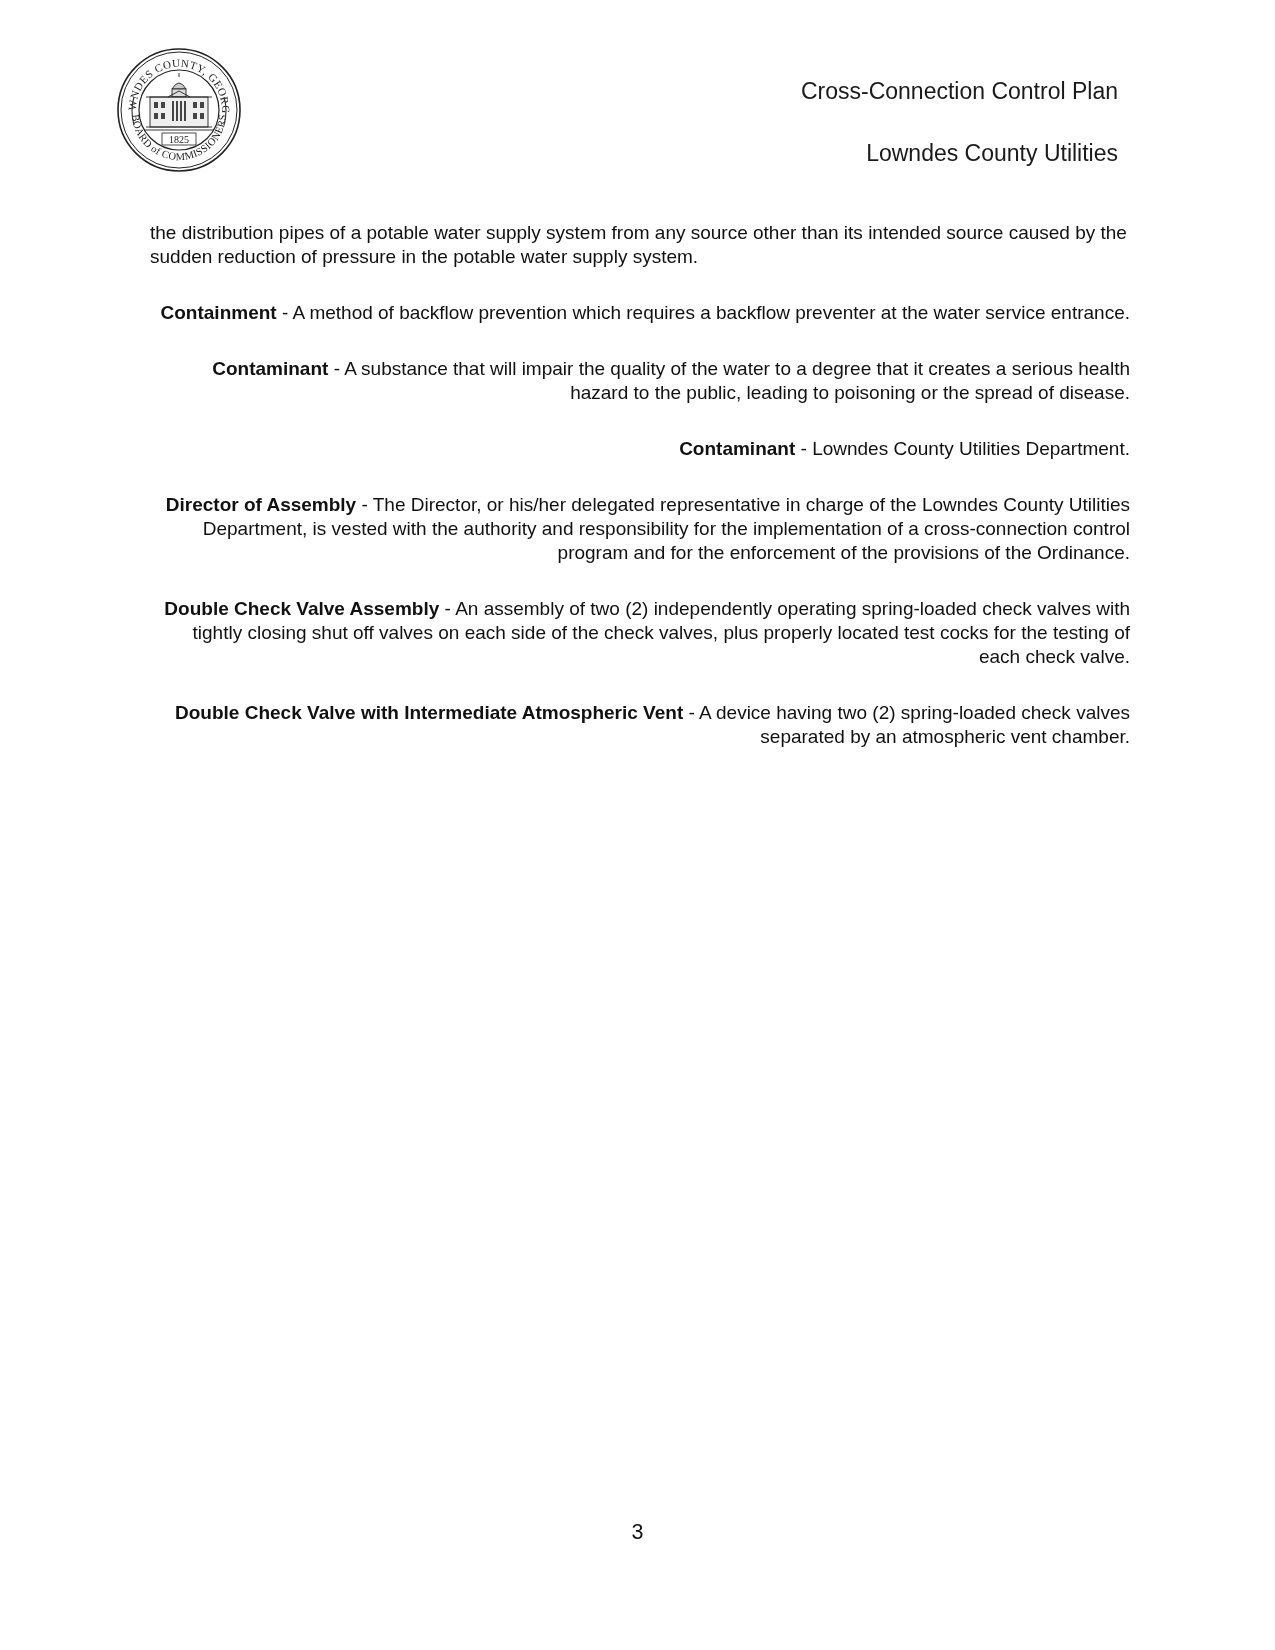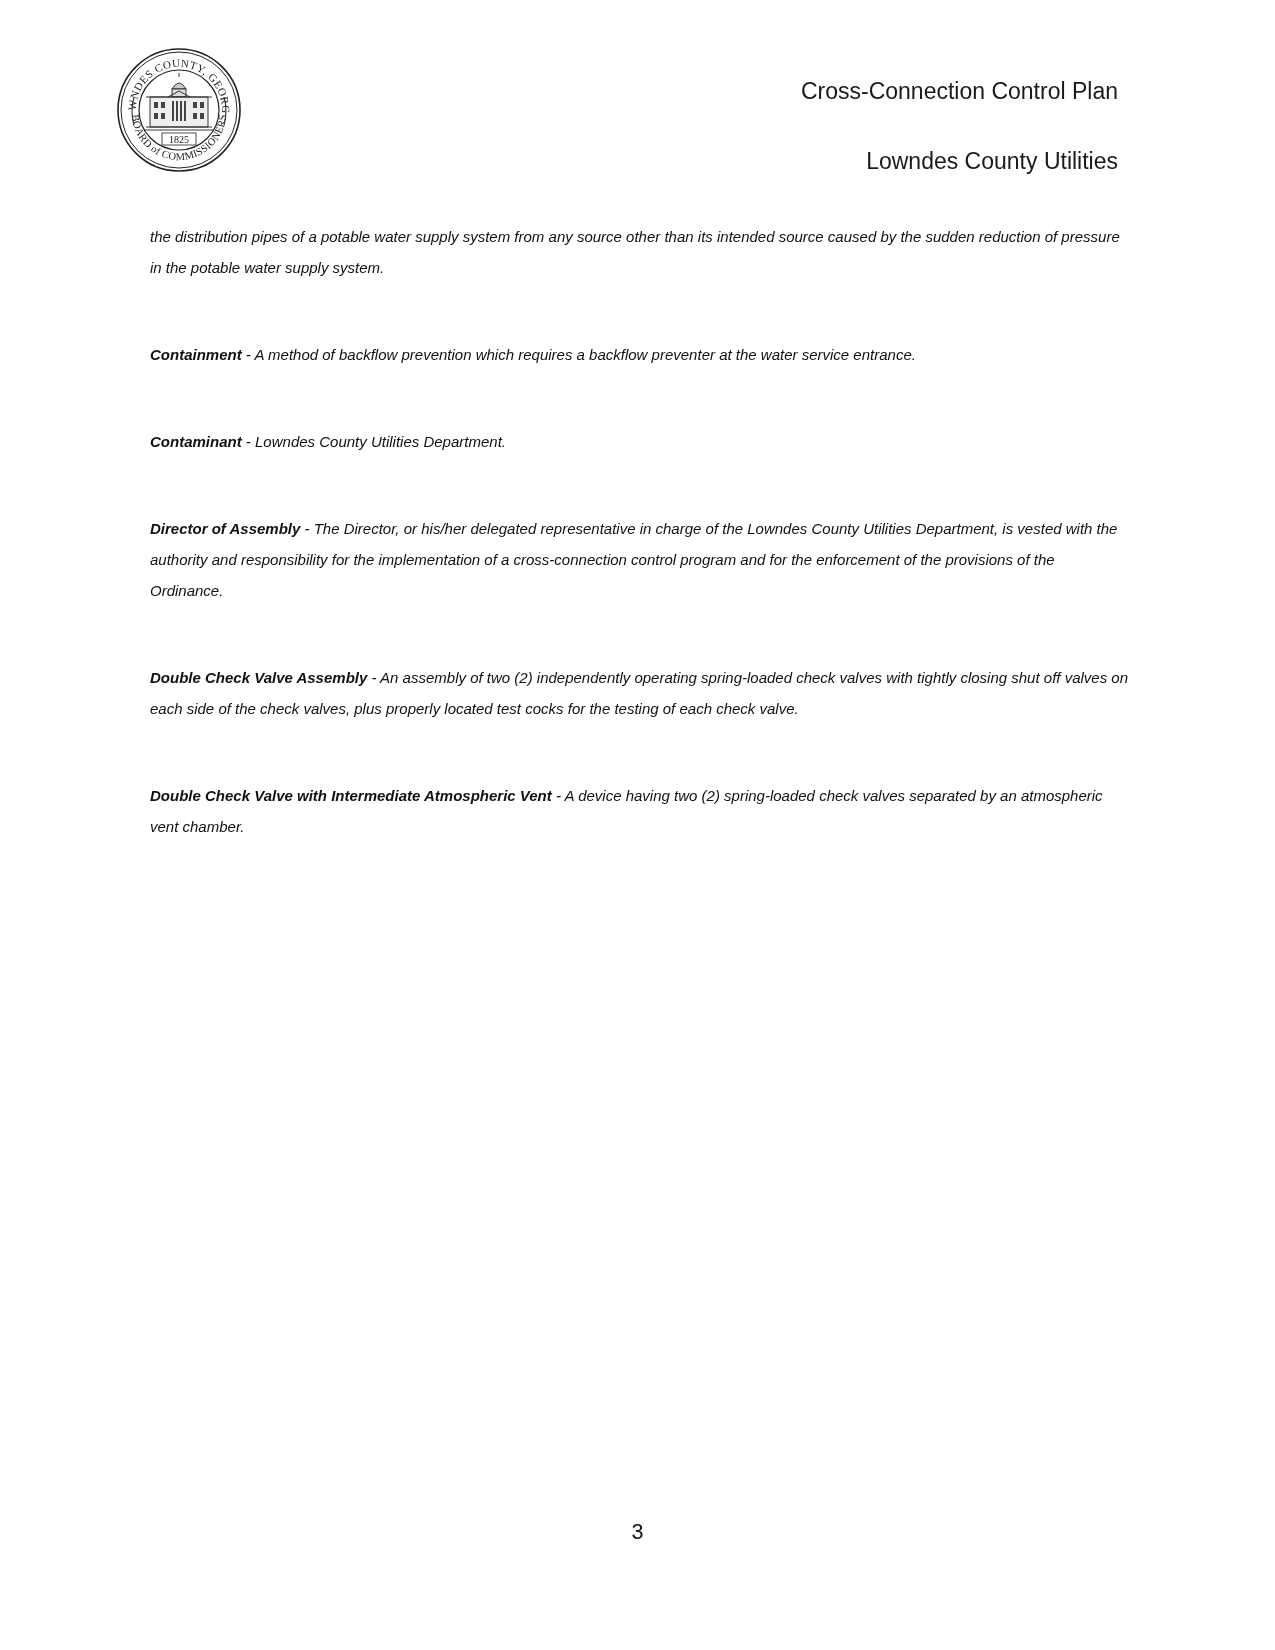--- a/index.html
+++ b/index.html
@@ -8,27 +8,27 @@
       font-family: "Liberation Sans", sans-serif; color: #111111;
     }
     .logo {
       position: absolute; left: 116px; top: 47px; width: 126px; height: 126px;
     }
     .header-line {
       position: absolute; right: 157px; font-size: 23px; line-height: 28px;
       color: #1a1a1a; white-space: nowrap;
     }
     #hdr1 { top: 77px; }
-    #hdr2 { top: 147px; }
+    #hdr2 { top: 139px; }
     .content {
       position: absolute; left: 150px; width: 980px; top: 221px;
-      font-size: 15px; line-height: 31px; font-style: italic;
+      font-size: 19px; line-height: 24px;
     }
     .para { margin: 0; }
-    .para + .para { margin-top: 56px; }
+    .para + .para { margin-top: 32px; text-align: right; }
     .term { font-weight: bold; }
     .page-number {
       position: absolute; left: 0; width: 1275px; top: 1519px; text-align: center;
       font-size: 21.5px; line-height: 26px;
     }
   </style>
 </head>
 <body>
 
 <div class="logo">
@@ -82,20 +82,21 @@
 </div>
 
 <div id="hdr1" class="header-line">Cross-Connection Control Plan</div>
 <div id="hdr2" class="header-line">Lowndes County Utilities</div>
 
 <div class="content">
   <p class="para">the distribution pipes of a potable water supply system from any source other than its intended source caused by the sudden reduction of pressure in the potable water supply system.</p>
 
   <p class="para"><span class="term">Containment</span><span> - </span><span>A method of backflow prevention which requires a backflow preventer at the water service entrance.</span></p>
 
+  <p class="para"><span class="term">Contaminant</span><span> - </span><span>A substance that will impair the quality of the water to a degree that it creates a serious health hazard to the public, leading to poisoning or the spread of disease.</span></p>
 
 
   <p class="para"><span class="term">Contaminant</span><span> - </span><span>Lowndes County Utilities Department.</span></p>
 
   <p class="para"><span class="term">Director of Assembly</span><span> - </span><span>The Director, or his/her delegated representative in charge of the Lowndes County Utilities Department, is vested with the authority and responsibility for the implementation of a cross-connection control program and for the enforcement of the provisions of the Ordinance.</span></p>
 
   <p class="para"><span class="term">Double Check Valve Assembly</span><span> - </span><span>An assembly of two (2) independently operating spring-loaded check valves with tightly closing shut off valves on each side of the check valves, plus properly located test cocks for the testing of each check valve.</span></p>
 
   <p class="para"><span class="term">Double Check Valve with Intermediate Atmospheric Vent</span><span> - </span><span>A device having two (2) spring-loaded check valves separated by an atmospheric vent chamber.</span></p>
 

